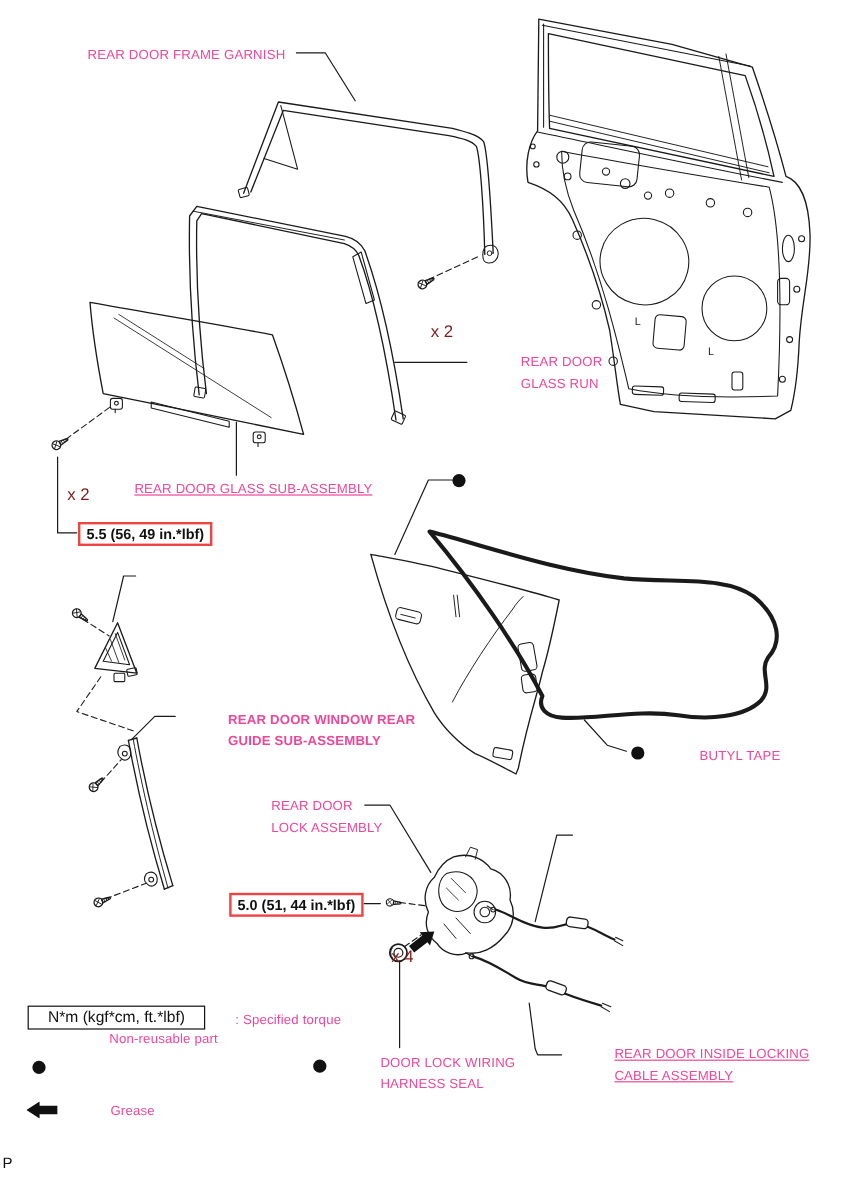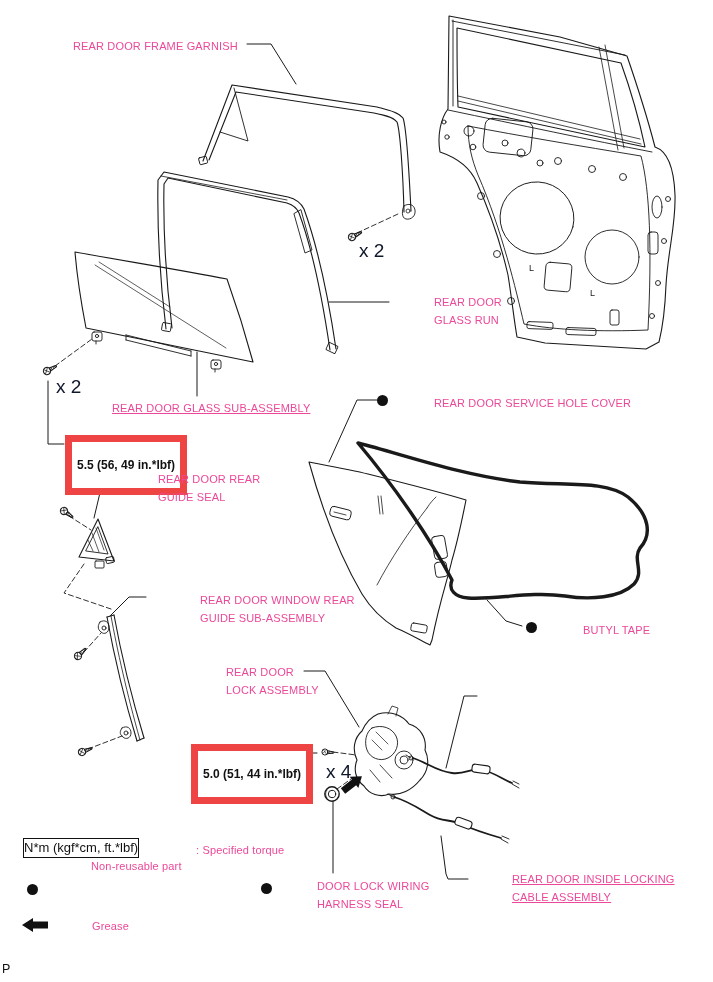--- a/index.html
+++ b/index.html
@@ -5,28 +5,28 @@
   html,body{margin:0;padding:0;background:#fff;}
   #screen{
     position:relative;width:713px;height:982px;background:#ffffff;
     font-family:"Liberation Sans",sans-serif;color:#111;overflow:hidden;
   }
   #art{position:absolute;left:0;top:0;}
   .lbl{
     position:absolute;font-size:11px;line-height:18px;color:#ec4899;
     white-space:pre-line;letter-spacing:.15px;margin-left:40px;
   }
-  .qty{position:absolute;font-size:19px;color:#0f172a;}
+  .qty{position:absolute;font-size:14px;color:#7f1d1d;margin-top:28px;}
   .tq{
-    position:absolute;border:7px solid #ef4444;background:#fff;color:#111;
-    font-size:12px;font-weight:bold;line-height:14px;padding:16px 5px;white-space:nowrap;
+    position:absolute;border:2px solid #ef4444;background:#fff;color:#111;
+    font-size:12px;font-weight:bold;line-height:14px;padding:1px 5px;white-space:nowrap;
   }
   .dot{position:absolute;width:11px;height:11px;border-radius:50%;background:#111;}
   .legend-box{
-    position:absolute;border:1.4px solid #111;padding:1px 0;
+    position:absolute;border:1.4px solid #111;padding:1px 16px;
     font-size:13px;line-height:16px;white-space:nowrap;color:#111;background:#fff;
   }
   .corner{position:absolute;font-size:12.5px;color:#111;}
   .arrow-svg{position:absolute;}
 </style>
 </head>
 <body>
 
 <div id="screen">
 
@@ -250,26 +250,23 @@
 
   <div class="qty" style="left:359px;top:240px;">x 2</div>
 
   <div class="lbl" style="left:72px;top:399px;text-decoration:underline;">REAR DOOR GLASS SUB-ASSEMBLY</div>
 
   <div class="qty" style="left:56px;top:376px;">x 2</div>
 
   <div class="tq" style="left:65px;top:435px;">5.5 (56, 49 in.*lbf)</div>
 
   <span class="dot" style="left:377px;top:395px;"></span>
-  <div class="lbl" style="left:394px;top:394px;">REAR DOOR SERVICE HOLE COVER</div>
-
-  <div class="lbl" style="left:118px;top:470px;">REAR DOOR REAR
-GUIDE SEAL</div>
-
-  <div class="lbl" style="left:160px;top:591px;">REAR DOOR WINDOW REAR
+
+
+  <div class="lbl" style="left:150px;top:591px;font-weight:bold;">REAR DOOR WINDOW REAR
 GUIDE SUB-ASSEMBLY</div>
 
   <span class="dot" style="left:526px;top:622px;"></span>
   <div class="lbl" style="left:543px;top:621px;">BUTYL TAPE</div>
 
   <div class="lbl" style="left:186px;top:663px;">REAR DOOR
 LOCK ASSEMBLY</div>
 
 
   <div class="tq" style="left:191px;top:744px;">5.0 (51, 44 in.*lbf)</div>

